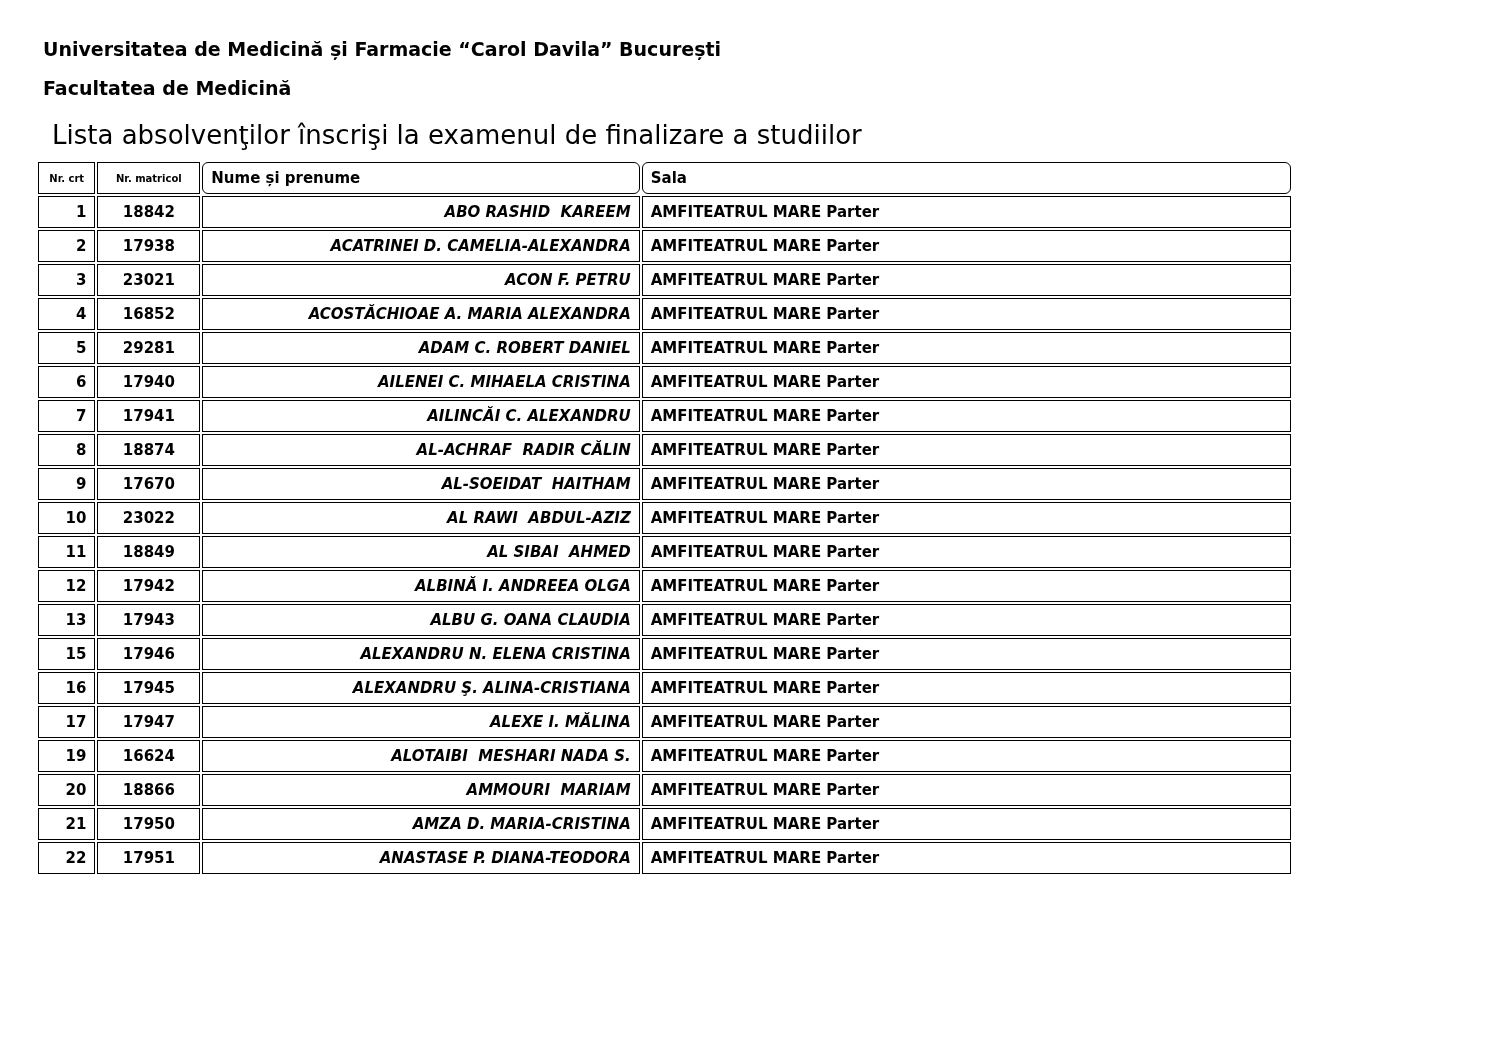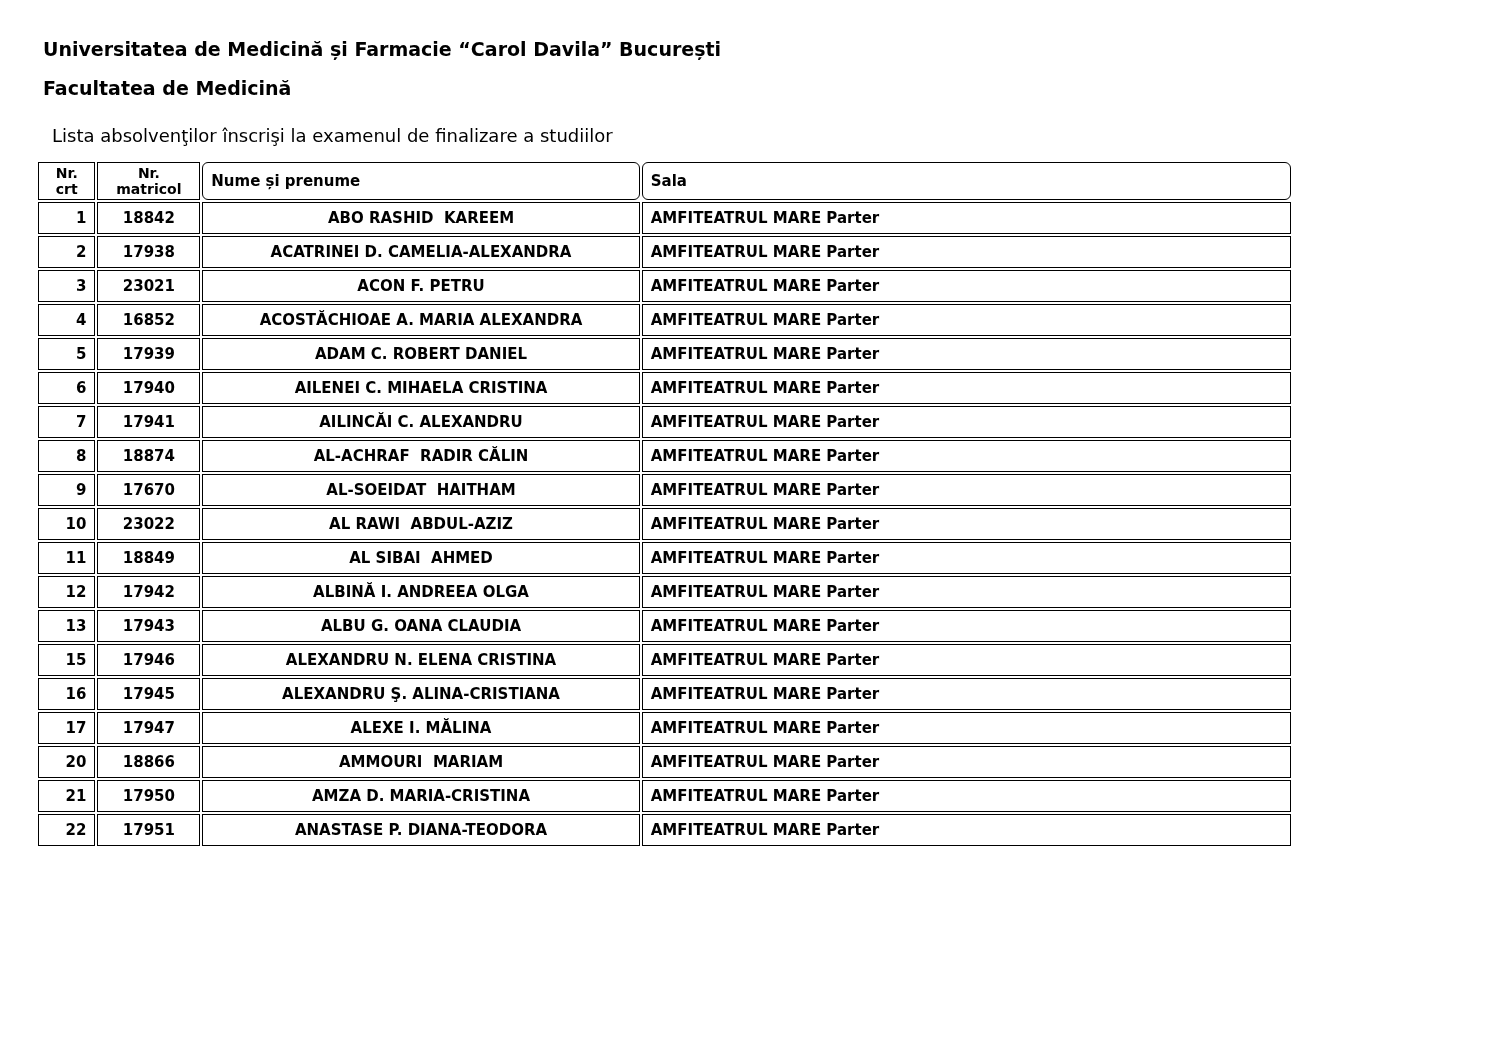--- a/index.html
+++ b/index.html
@@ -20,21 +20,21 @@
   .doc-header {
     margin-left: 7px;
   }
   .doc-header p {
     font-size: 19px;
     font-weight: bold;
     line-height: 19px;
     margin: 0 0 20px 0;
   }
   .page-title {
-    font-size: 18px;
+    font-size: 26px;
     font-weight: normal;
     line-height: 27px;
     margin: 24px 0 11px 16px;
   }
   table.results {
     border-collapse: separate;
     border-spacing: 2px;
     table-layout: fixed;
     width: 1257px;
     font-size: 15px;
@@ -46,25 +46,25 @@
     box-sizing: border-box;
     padding: 2px 8px;
     vertical-align: middle;
     overflow: hidden;
     white-space: pre-wrap;
   }
   col.col-nr       { width: 57px; }
   col.col-matricol { width: 102px; }
   col.col-nume     { width: 434px; }
   col.col-sala     { width: 644px; }
-  th.h-nr, th.h-matricol { text-align: center; padding: 2px 2px; font-size: 14px; }
+  th.h-nr, th.h-matricol { text-align: center; padding: 2px 2px; font-size: 10px; }
   th.h-nume, th.h-sala   { text-align: left; padding-left: 10px; border-radius: 6px; }
   td.c-nr       { text-align: right; padding-right: 11px; }
   td.c-matricol { text-align: center; }
-  td.c-nume     { text-align: center; padding-left: 10px; }
+  td.c-nume     { text-align: right; padding-left: 10px; font-style: italic; }
   td.c-sala     { text-align: left; padding-left: 9px; }
 </style>
 </head>
 <body>
 
 <div class="page">
 
   <div class="doc-header">
     <p>Universitatea de Medicină și Farmacie “Carol Davila” București</p>
     <p>Facultatea de Medicină</p>
@@ -107,21 +107,21 @@
           <td class="c-sala">AMFITEATRUL MARE Parter</td>
         </tr>
         <tr>
           <td class="c-nr">4</td>
           <td class="c-matricol">16852</td>
           <td class="c-nume">ACOSTĂCHIOAE A. MARIA ALEXANDRA</td>
           <td class="c-sala">AMFITEATRUL MARE Parter</td>
         </tr>
         <tr>
           <td class="c-nr">5</td>
-          <td class="c-matricol">17939</td>
+          <td class="c-matricol">29281</td>
           <td class="c-nume">ADAM C. ROBERT DANIEL</td>
           <td class="c-sala">AMFITEATRUL MARE Parter</td>
         </tr>
         <tr>
           <td class="c-nr">6</td>
           <td class="c-matricol">17940</td>
           <td class="c-nume">AILENEI C. MIHAELA CRISTINA</td>
           <td class="c-sala">AMFITEATRUL MARE Parter</td>
         </tr>
         <tr>
@@ -178,20 +178,26 @@
           <td class="c-nume">ALEXANDRU Ş. ALINA-CRISTIANA</td>
           <td class="c-sala">AMFITEATRUL MARE Parter</td>
         </tr>
         <tr>
           <td class="c-nr">17</td>
           <td class="c-matricol">17947</td>
           <td class="c-nume">ALEXE I. MĂLINA</td>
           <td class="c-sala">AMFITEATRUL MARE Parter</td>
         </tr>
         <tr>
+          <td class="c-nr">19</td>
+          <td class="c-matricol">16624</td>
+          <td class="c-nume">ALOTAIBI  MESHARI NADA S.</td>
+          <td class="c-sala">AMFITEATRUL MARE Parter</td>
+        </tr>
+        <tr>
           <td class="c-nr">20</td>
           <td class="c-matricol">18866</td>
           <td class="c-nume">AMMOURI  MARIAM</td>
           <td class="c-sala">AMFITEATRUL MARE Parter</td>
         </tr>
         <tr>
           <td class="c-nr">21</td>
           <td class="c-matricol">17950</td>
           <td class="c-nume">AMZA D. MARIA-CRISTINA</td>
           <td class="c-sala">AMFITEATRUL MARE Parter</td>

